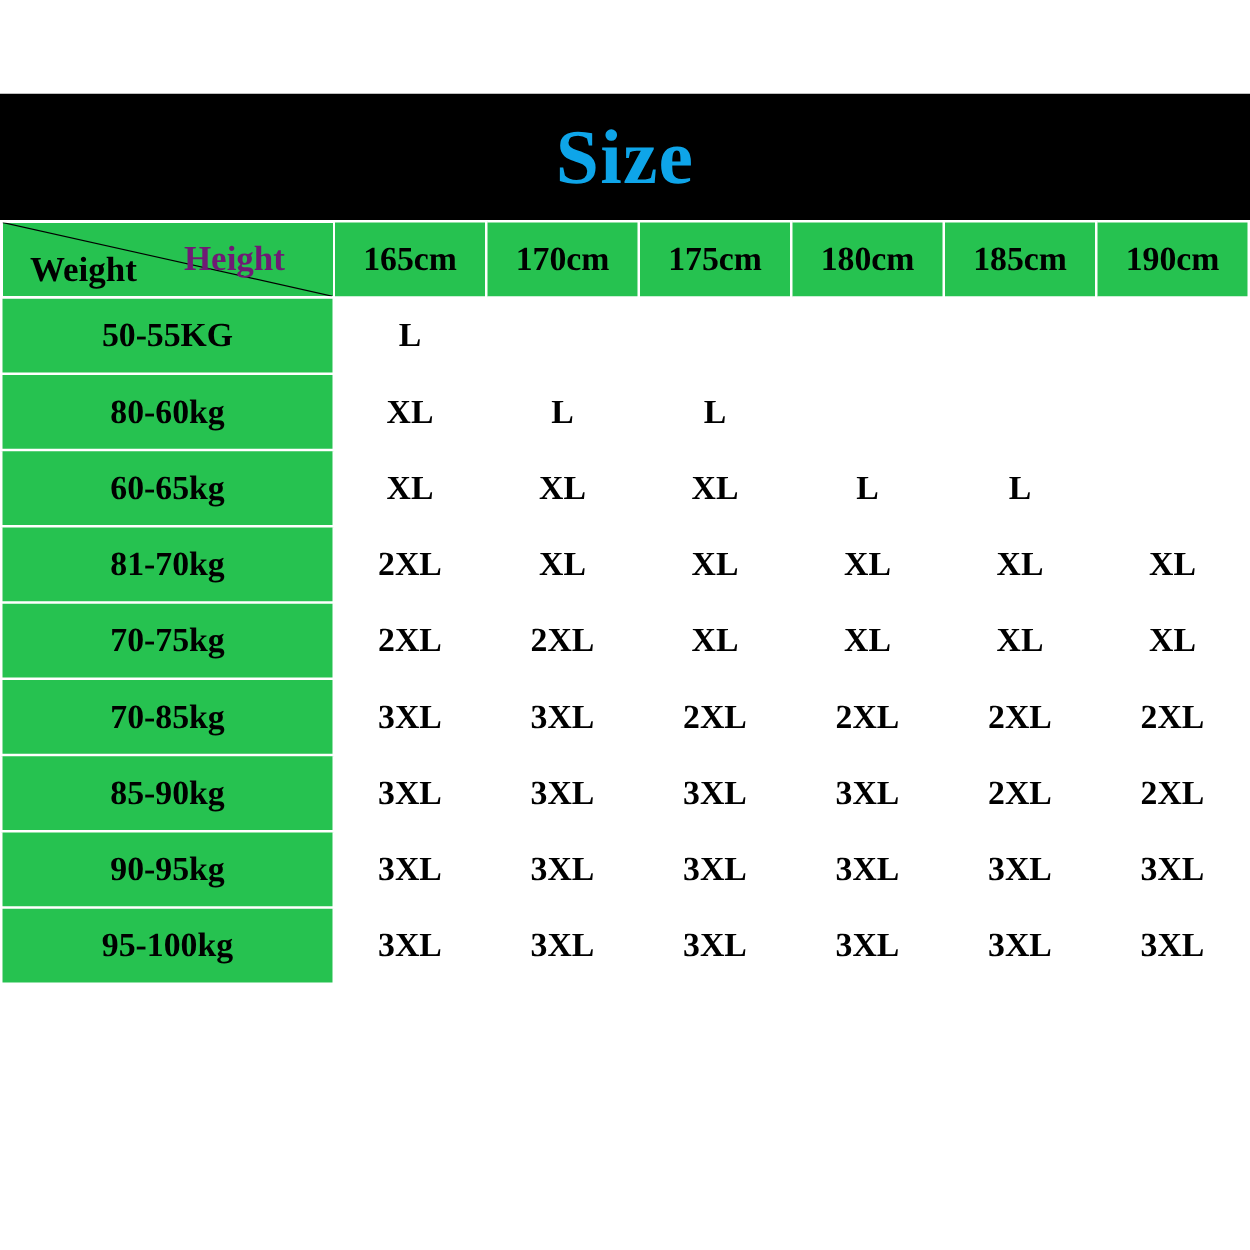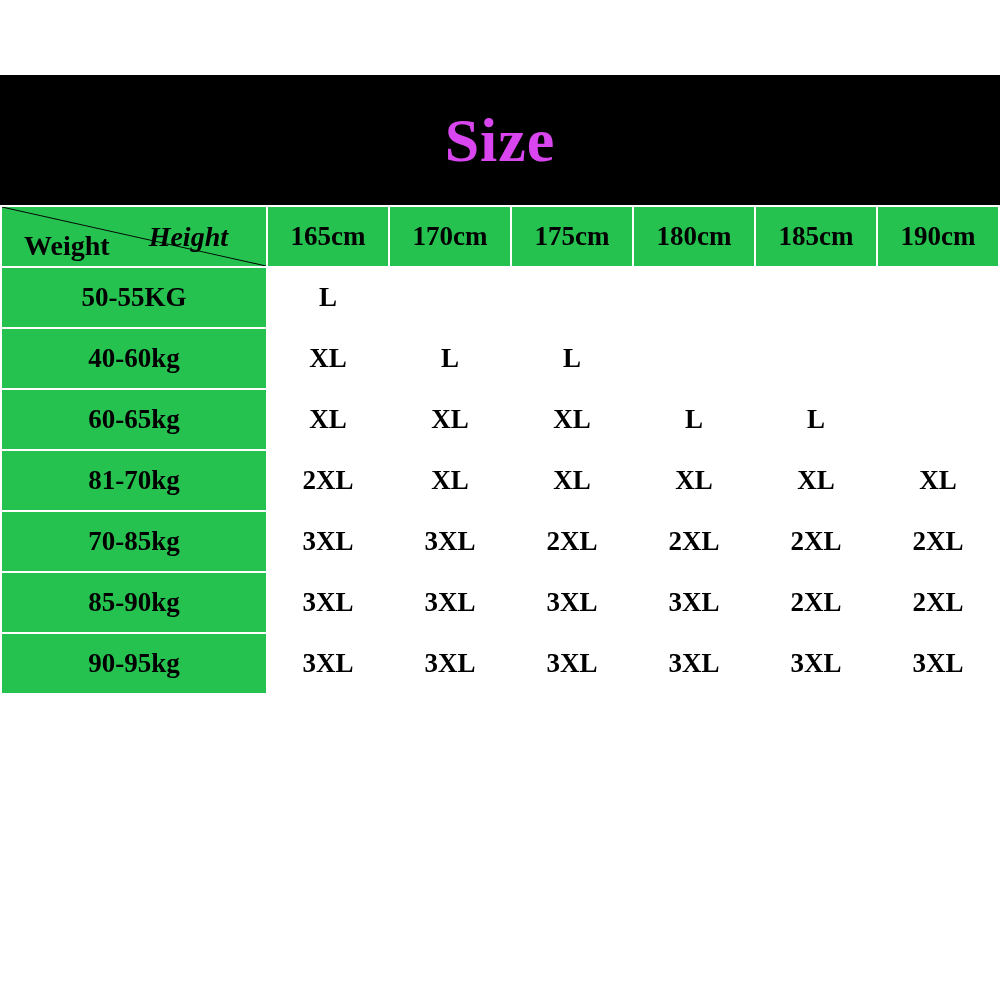--- a/index.html
+++ b/index.html
@@ -20,22 +20,22 @@
     background: #ffffff;
   }
   .chart-wrap {
     position: absolute;
     left: 0;
     top: 75px;
     width: 1000px;
   }
   .title-bar {
     background: #000000;
-    color: #d946ef;
-    height: 130px;
+    color: #0ea5e9;
+    height: 101px;
     display: flex;
     align-items: center;
     justify-content: center;
   }
   .title-bar .title-text {
     font-family: "Liberation Serif", serif;
     font-weight: bold;
     font-size: 62px;
     letter-spacing: 1px;
     line-height: 1;
@@ -70,22 +70,21 @@
     top: 0;
     width: 100%;
     height: 100%;
   }
   td.corner .h-label {
     position: absolute;
     right: 38px;
     top: 14px;
     font-size: 28px;
     font-weight: bold;
-    color: #000000;
-    font-style: italic;
+    color: #701a75;
   }
   td.corner .w-label {
     position: absolute;
     left: 22px;
     bottom: 4px;
     font-size: 28px;
     font-weight: bold;
     color: #000000;
   }
   td.head {
@@ -142,21 +141,21 @@
           <tr>
             <td class="rowhead">50-55KG</td>
             <td class="cell">L</td>
             <td class="cell empty"></td>
             <td class="cell empty"></td>
             <td class="cell empty"></td>
             <td class="cell empty"></td>
             <td class="cell empty"></td>
           </tr>
           <tr>
-            <td class="rowhead">40-60kg</td>
+            <td class="rowhead">80-60kg</td>
             <td class="cell">XL</td>
             <td class="cell">L</td>
             <td class="cell">L</td>
             <td class="cell empty"></td>
             <td class="cell empty"></td>
             <td class="cell empty"></td>
           </tr>
           <tr>
             <td class="rowhead">60-65kg</td>
             <td class="cell">XL</td>
@@ -169,39 +168,57 @@
           <tr>
             <td class="rowhead">81-70kg</td>
             <td class="cell">2XL</td>
             <td class="cell">XL</td>
             <td class="cell">XL</td>
             <td class="cell">XL</td>
             <td class="cell">XL</td>
             <td class="cell">XL</td>
           </tr>
           <tr>
+            <td class="rowhead">70-75kg</td>
+            <td class="cell">2XL</td>
+            <td class="cell">2XL</td>
+            <td class="cell">XL</td>
+            <td class="cell">XL</td>
+            <td class="cell">XL</td>
+            <td class="cell">XL</td>
+          </tr>
+          <tr>
             <td class="rowhead">70-85kg</td>
             <td class="cell">3XL</td>
             <td class="cell">3XL</td>
             <td class="cell">2XL</td>
             <td class="cell">2XL</td>
             <td class="cell">2XL</td>
             <td class="cell">2XL</td>
           </tr>
           <tr>
             <td class="rowhead">85-90kg</td>
             <td class="cell">3XL</td>
             <td class="cell">3XL</td>
             <td class="cell">3XL</td>
             <td class="cell">3XL</td>
             <td class="cell">2XL</td>
             <td class="cell">2XL</td>
           </tr>
           <tr>
             <td class="rowhead">90-95kg</td>
+            <td class="cell">3XL</td>
+            <td class="cell">3XL</td>
+            <td class="cell">3XL</td>
+            <td class="cell">3XL</td>
+            <td class="cell">3XL</td>
+            <td class="cell">3XL</td>
+          </tr>
+          <tr>
+            <td class="rowhead">95-100kg</td>
             <td class="cell">3XL</td>
             <td class="cell">3XL</td>
             <td class="cell">3XL</td>
             <td class="cell">3XL</td>
             <td class="cell">3XL</td>
             <td class="cell">3XL</td>
           </tr>
         </tbody>
     </table>
 

